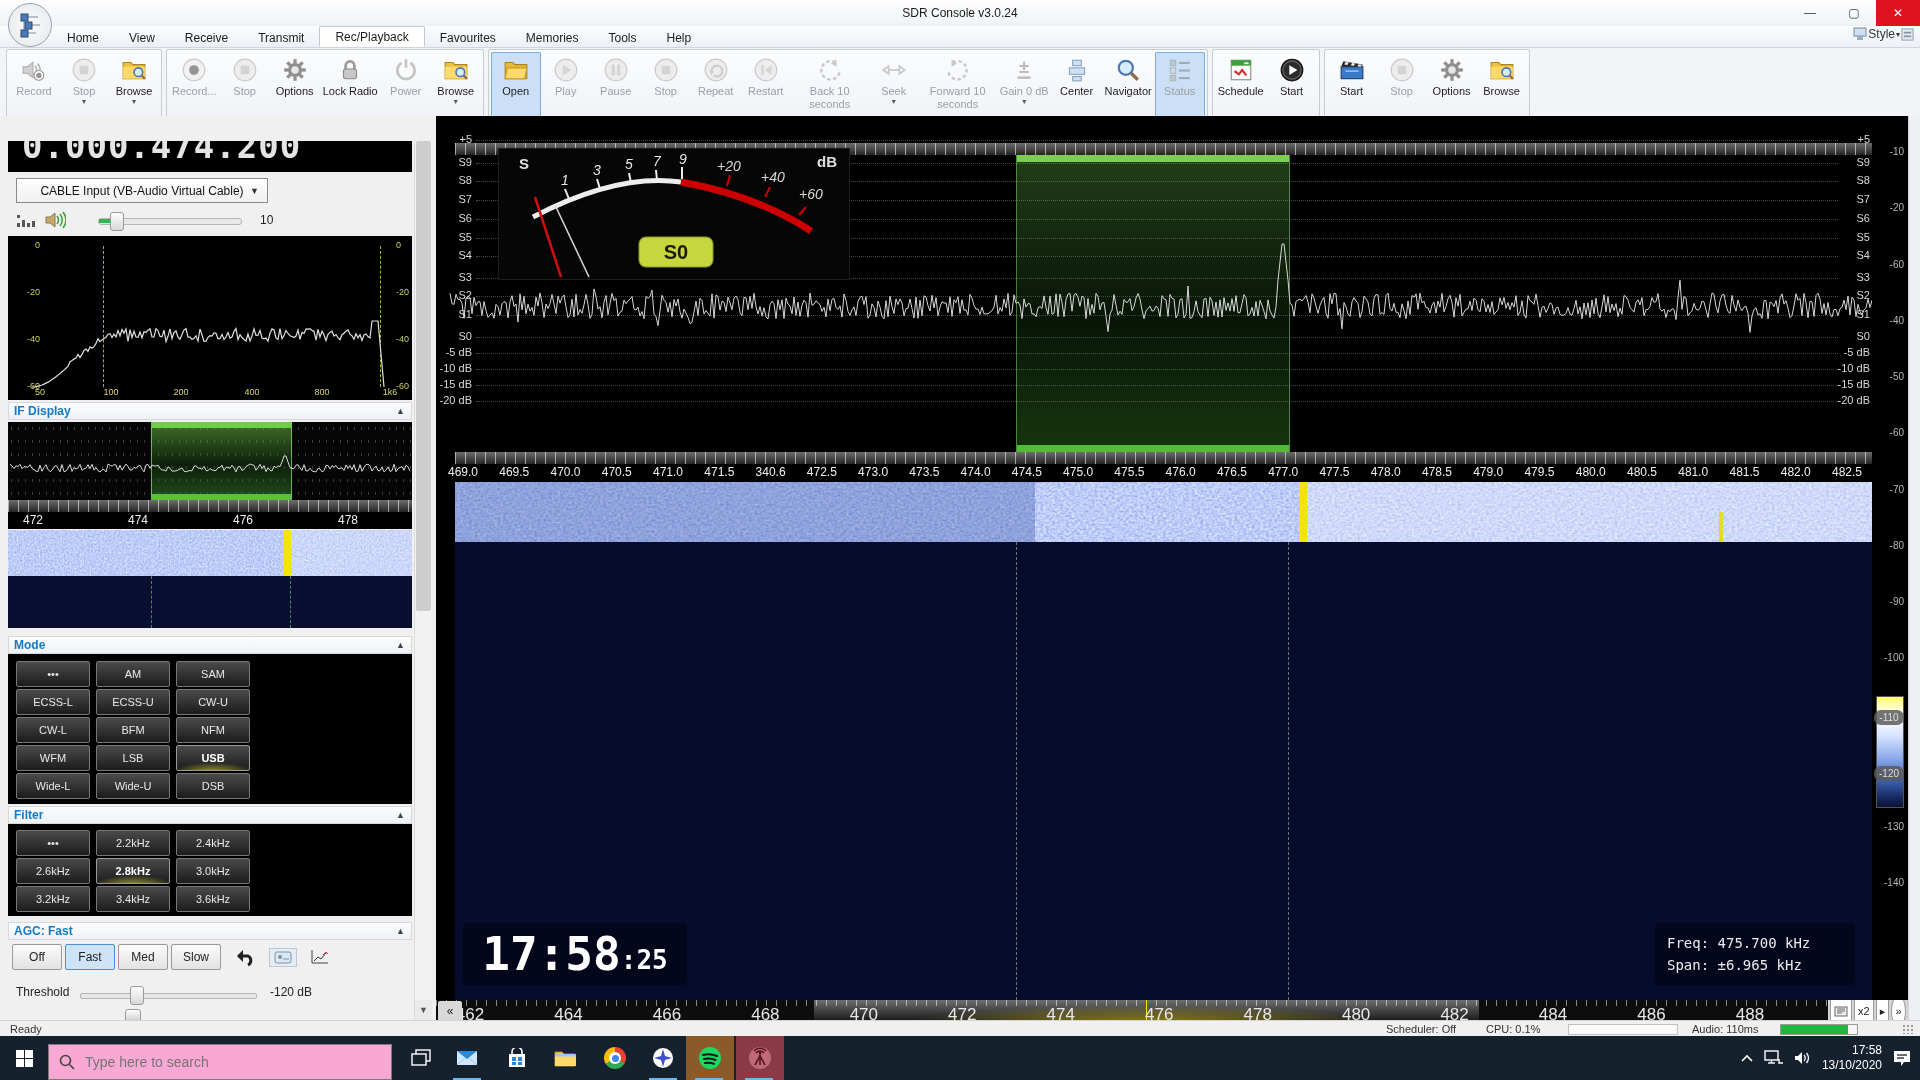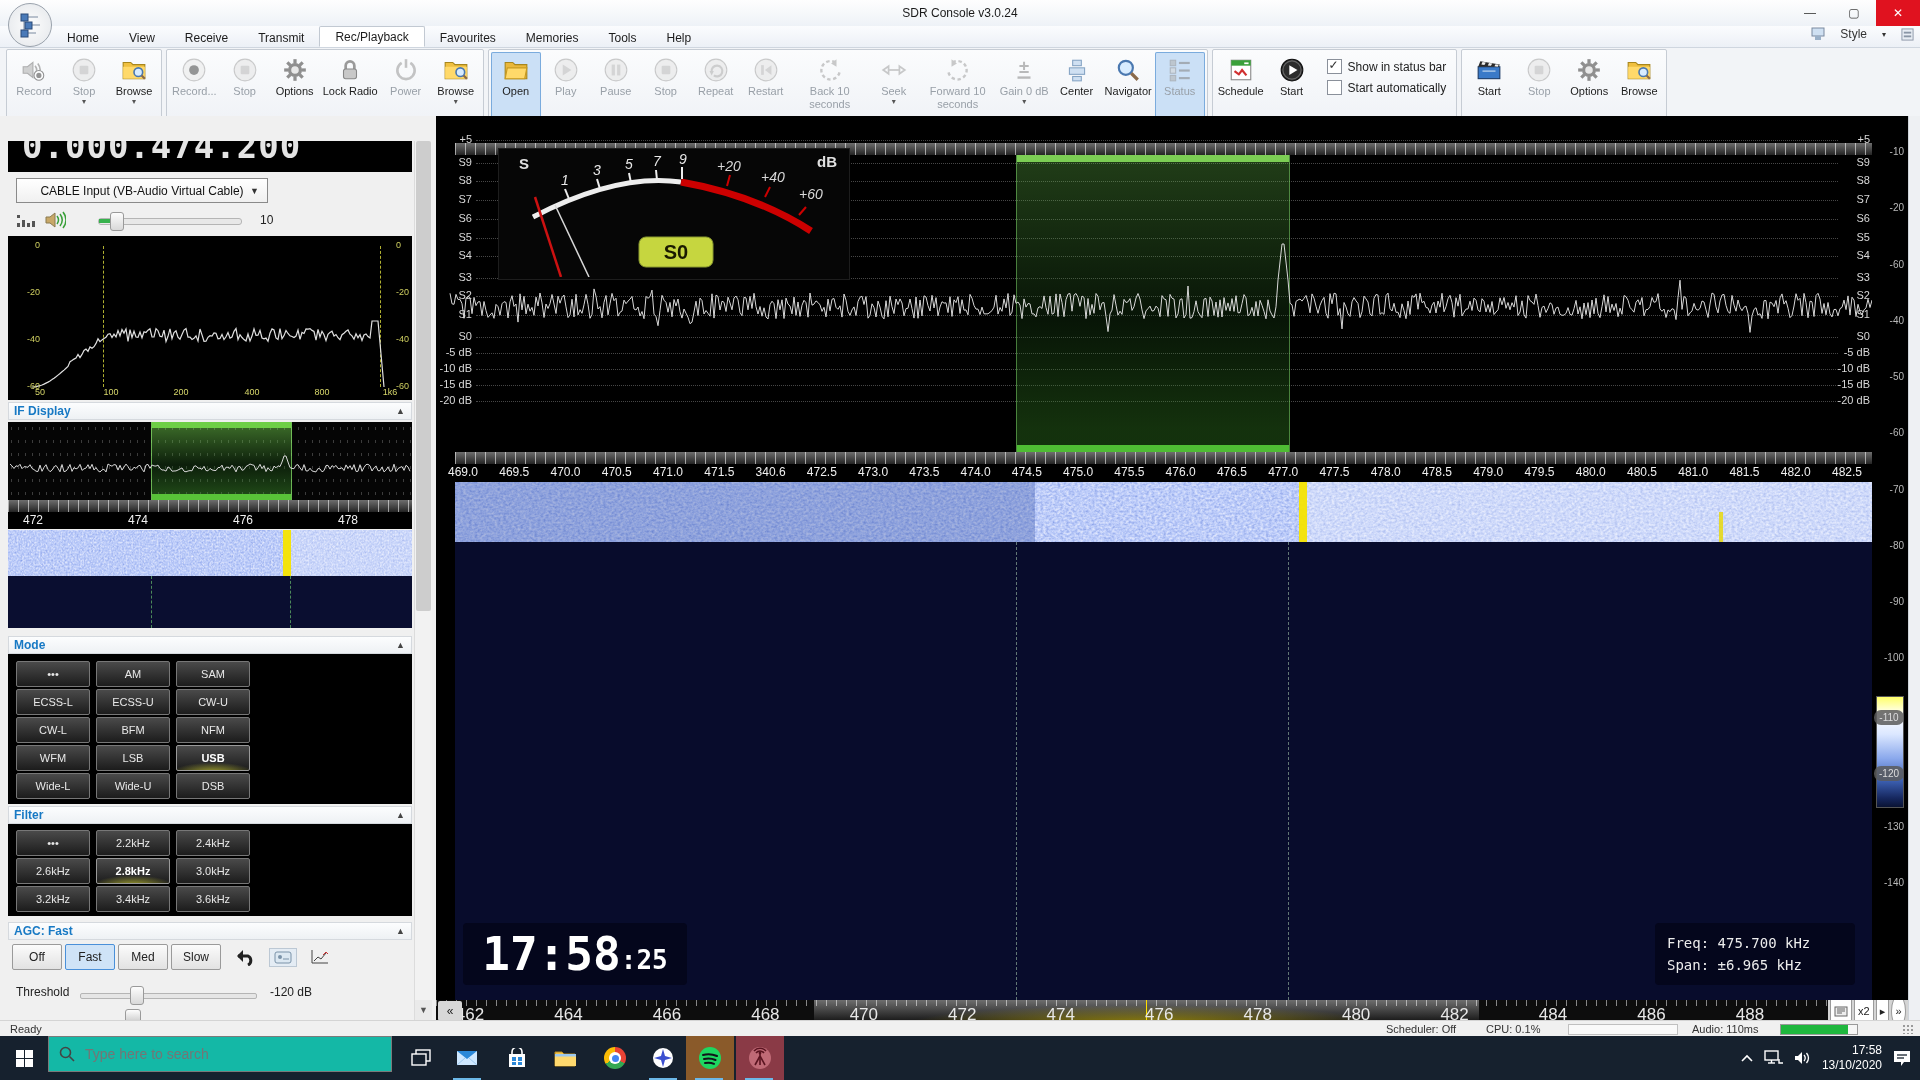--- a/index.html
+++ b/index.html
@@ -11,21 +11,21 @@
   #title-text{left:0;top:0;width:1920px;height:26px;line-height:26px;text-align:center;font-size:12px;color:#1a1a1a;}
   .tbtn{top:0;height:26px;width:44px;text-align:center;line-height:26px;font-size:12px;color:#444;cursor:default;}
   #btn-min{left:1788px;} #btn-max{left:1832px;}
   #btn-close{left:1876px;background:#e0121f;color:#fff;}
   #app-logo{left:8px;top:3px;width:42px;height:42px;border-radius:50%;background:radial-gradient(#fdfdfd,#e3e6ea);border:1px solid #9aa2ac;z-index:50;}
   #app-logo svg{margin:8px 0 0 7px;}
   
   #tabrow{left:0;top:26px;width:1920px;height:22px;background:linear-gradient(#fbfcfe,#ecf0f6);border-bottom:1px solid #cfd6df;display:flex;align-items:flex-end;padding-left:52px;box-sizing:border-box;}
   .tab{padding:3px 15px 2px;font-size:12px;color:#1c1c1c;}
   .tab.tab-active{background:#fff;border:1px solid #c2c9d2;border-bottom:1px solid #fff;border-radius:2px 2px 0 0;}
-  #style-cluster{position:absolute;right:6px;top:27px;display:flex;align-items:center;gap:15px;font-size:12px;color:#333;}
+  #style-cluster{position:absolute;right:6px;top:27px;display:flex;align-items:center;gap:1px;font-size:12px;color:#333;}
   
   #ribbon-bg{left:0;top:48px;width:1920px;height:93px;background:#f2f4f7;border-bottom:1px solid #c9cfd7;}
   #ribbon{left:6px;top:49px;height:91px;display:flex;gap:4px;}
   .rgroup{display:flex;flex-direction:column;border:1px solid #c6ccd4;border-radius:2px;background:linear-gradient(#fbfcfd,#edf0f5);}
   .rbtns{flex:1;display:flex;align-items:stretch;padding:1px 2px;}
   .rbtn{display:flex;flex-direction:column;align-items:center;min-width:44px;max-width:72px;padding:3px 3px 1px;margin:1px 0;border-radius:2px;}
   .ricon{height:30px;display:flex;align-items:center;}
   .rlab{font-size:11px;line-height:1.15;text-align:center;color:#1d1d1d;}
   .rbtn.dis .rlab{color:#99a0a8;}
   .rbtn.dis .ricon{filter:grayscale(1);opacity:.6;}
@@ -128,21 +128,21 @@
   
   #statusbar{left:0;top:1020px;width:1920px;height:16px;background:#f0f0f0;border-top:1px solid #d4d4d4;font-size:11px;color:#333;}
   #statusbar .sitem{position:absolute;top:2px;}
   #cpu-box{left:1568px;top:3px;width:108px;height:9px;background:#fafafa;border:1px solid #c0c0c0;}
   #aud-box{left:1780px;top:3px;width:76px;height:9px;background:#f6f6f6;border:1px solid #999;}
   #aud-fill{width:88%;height:100%;background:#1fb73e;}
   #grip{left:1902px;top:3px;width:12px;height:10px;background-image:radial-gradient(#9a9a9a 1px,transparent 1.2px);background-size:4px 4px;}
   
   #taskbar{left:0;top:1036px;width:1920px;height:44px;background:#16212e;}
   #tstart{left:0;top:0;width:48px;height:44px;display:flex;align-items:center;justify-content:center;}
-  #tsearch{left:48px;top:0;width:344px;height:36px;background:#14b8a6;border:1px solid #7a7a7a;display:flex;align-items:center;box-sizing:border-box;}
+  #tsearch{left:48px;top:8px;width:344px;height:36px;background:#f9a8d4;border:1px solid #7a7a7a;display:flex;align-items:center;box-sizing:border-box;}
   #tsearch input{border:none;outline:none;font-size:14px;color:#333;width:270px;font-family:"Liberation Sans",sans-serif;background:transparent;}
   .ticon{position:absolute;top:0;width:46px;height:44px;display:flex;align-items:center;justify-content:center;}
   .tile{position:absolute;top:0;width:48px;height:44px;display:flex;align-items:center;justify-content:center;}
   .underline{position:absolute;bottom:0;left:9px;width:28px;height:2px;background:#6cb8e8;}
   #tray{position:absolute;right:0;top:0;height:44px;display:flex;align-items:center;gap:10px;padding-right:8px;color:#fff;}
   #trayclock{text-align:right;font-size:12px;line-height:15px;color:#fff;}
 </style>
 </head>
 <body>
 
@@ -514,30 +514,20 @@
             <svg width="26" height="26" viewBox="0 0 24 24">
               <circle cx="12" cy="12" r="10" fill="#2c2c2c" stroke="#111"></circle>
               <circle cx="12" cy="12" r="8.4" fill="none" stroke="#666"></circle>
               <polygon points="9.5,7.5 17,12 9.5,16.5" fill="#fff"></polygon>
             </svg>
           </span>
           <span class="rlab">Start</span>
           <span class="rarrow"></span>
         </div>
 
-      <div class="rchecks">
-        <div class="rcheck">
-          <span class="cbox checked"></span>
-          <span>Show in status bar</span>
-        </div>
-        <div class="rcheck">
-          <span class="cbox"></span>
-          <span>Start automatically</span>
-        </div>
-      </div>
     </div>
     <div class="rgname">Data :: Scheduler</div>
   </div>
   <div class="rgroup">
     <div class="rbtns">
 
         <div class="rbtn">
           <span class="ricon">
             <svg width="26" height="26" viewBox="0 0 24 24">
               <rect x="2" y="9" width="20" height="11" fill="#3a7ac8" stroke="#1a3a66"></rect>

